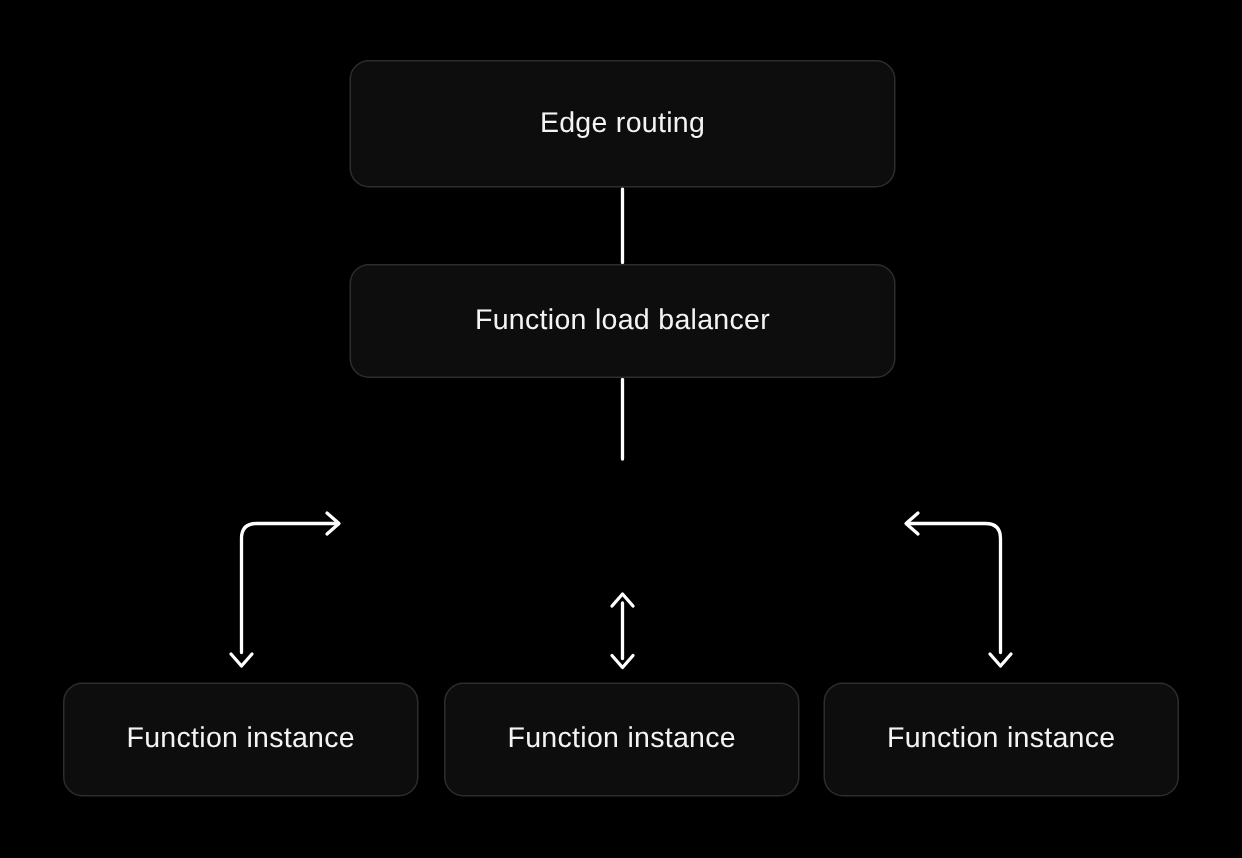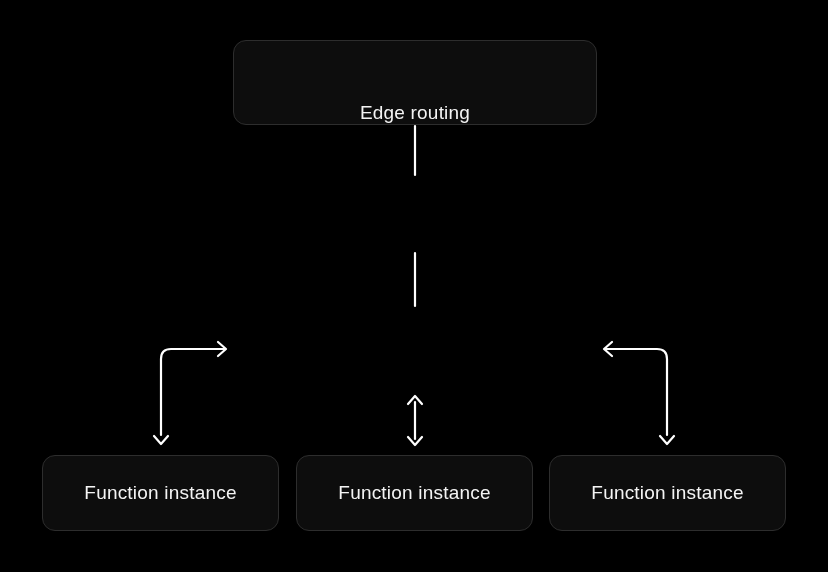--- a/index.html
+++ b/index.html
@@ -39,21 +39,21 @@
     border-radius: 13px;
     display: flex;
     align-items: center;
     justify-content: center;
     color: #f4f4f4;
     font-size: 19px;
     font-weight: 400;
     letter-spacing: 0.2px;
     white-space: nowrap;
   }
-  .n-edge-routing        { left: 233px; top: 40px;  width: 364px; height: 85px; align-items: flex-end; }
+  .n-edge-routing        { left: 233px; top: 40px;  width: 364px; height: 85px; }
   .n-load-balancer       { left: 233px; top: 176px; width: 364px; height: 76px; }
   .n-invocation-service  { left: 233px; top: 307px; width: 364px; height: 76px; }
   .n-instance-left       { left: 42px;  top: 455px; width: 237px; height: 76px; }
   .n-instance-middle     { left: 296px; top: 455px; width: 237px; height: 76px; }
   .n-instance-right      { left: 549px; top: 455px; width: 237px; height: 76px; }
 </style>
 </head>
 <body>
 
 <div class="canvas">
@@ -80,20 +80,23 @@
       <path d="M 605 349 L 657 349 Q 667 349 667 359 L 667 435"></path>
       <path d="M 612 342 L 604 349 L 612 356"></path>
       <path d="M 660 436 L 667 444 L 674 436"></path>
     </g>
   </svg>
 
   <div class="node n-edge-routing">
     <span>Edge routing</span>
   </div>
 
+  <div class="node n-load-balancer">
+    <span>Function load balancer</span>
+  </div>
 
 
   <div class="node n-instance-left">
     <span>Function instance</span>
   </div>
 
   <div class="node n-instance-middle">
     <span>Function instance</span>
   </div>
 

